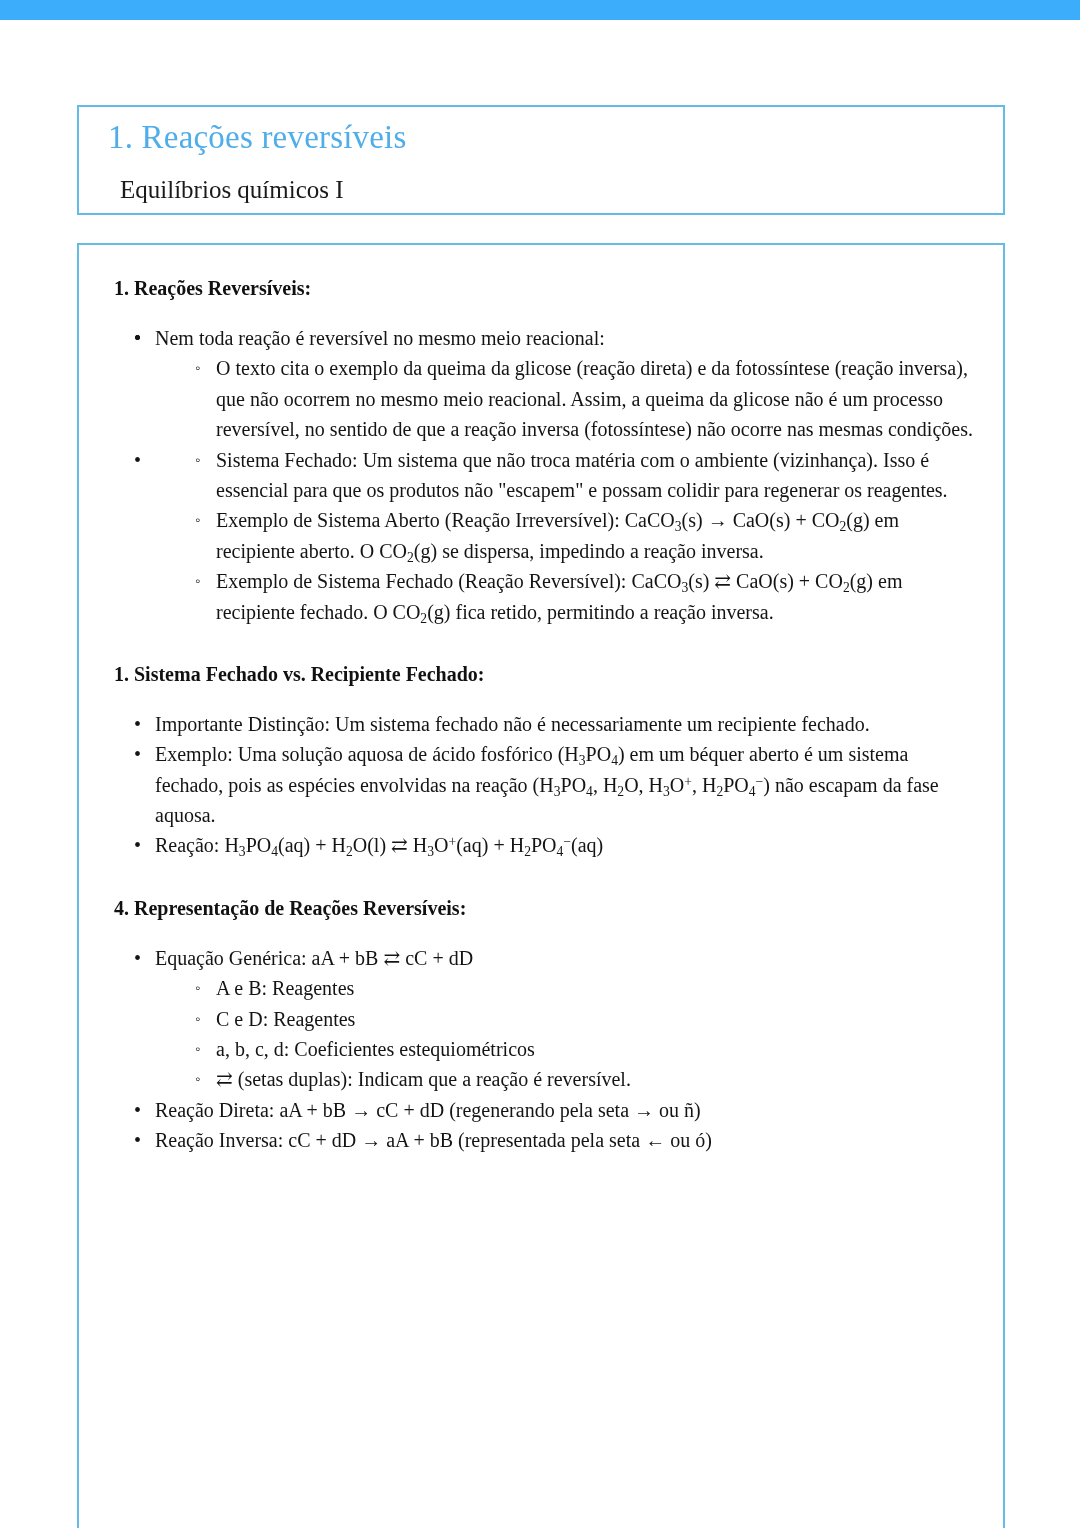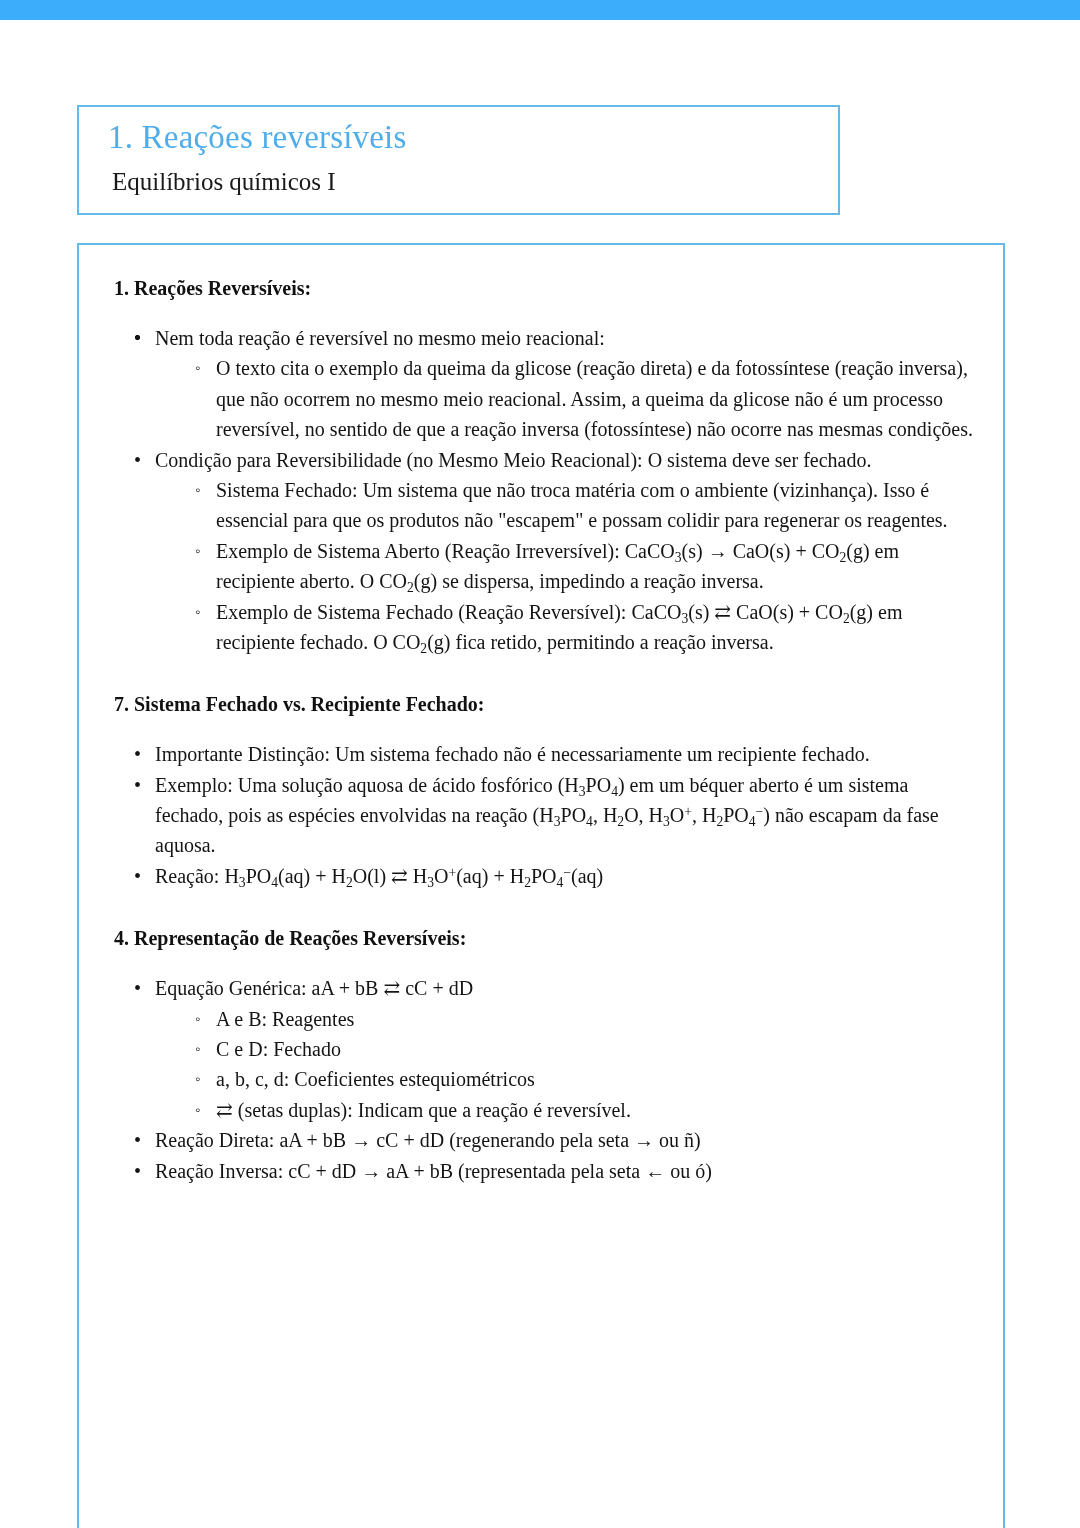--- a/index.html
+++ b/index.html
@@ -23,42 +23,42 @@
     width: 1080px;
     height: 20px;
     background: #3badfb;
   }
 
   
   #header-card {
     position: absolute;
     left: 77px;
     top: 105px;
-    width: 763px;
+    width: 928px;
     height: 110px;
     box-sizing: border-box;
     border: 2px solid #64bbe8;
     background: #ffffff;
   }
   #doc-title {
     position: absolute;
     left: 29px;
     top: 12px;
     margin: 0;
     font-size: 33px;
     font-weight: normal;
     letter-spacing: 0.2px;
     color: #4fadea;
     white-space: nowrap;
   }
   #doc-subtitle {
     position: absolute;
     left: 29px;
     top: 57px;
-    margin: 4px;
+    margin: 12px;
     font-size: 25px;
     font-weight: normal;
     color: #1a1a1a;
     white-space: nowrap;
   }
 
   
   #content-card {
     position: absolute;
     left: 77px;
@@ -140,41 +140,41 @@
 <div id="content-card">
   <div id="sections-root">
       <div class="section-block">
         <div class="section-heading">1. Reações Reversíveis:</div>
         <ul class="lvl1">
           <li class="item"><span class="marker">•</span></li>
           <li class="item"><span class="marker">•</span></li>
           <li class="item"><span class="marker">•</span><span>Nem toda reação é reversível no mesmo meio reacional:</span><ul class="lvl2">
               <li class="item"><span class="marker">◦</span><span>O texto cita o exemplo da queima da glicose (reação direta) e da fotossíntese (reação inversa), que não ocorrem no mesmo meio reacional. Assim, a queima da glicose não é um processo reversível, no sentido de que a reação inversa (fotossíntese) não ocorre nas mesmas condições.</span></li>
             </ul></li>
-          <li class="item"><span class="marker">•</span><span>Condição para Reversibilidade (no Mesmo Meio Reacional): O sistema deve ser fechado.</span><ul class="lvl2">
+          <li class="item"><span class="marker">•</span><ul class="lvl2">
               <li class="item"><span class="marker">◦</span><span>Sistema Fechado: Um sistema que não troca matéria com o ambiente (vizinhança). Isso é essencial para que os produtos não "escapem" e possam colidir para regenerar os reagentes.</span></li>
               <li class="item"><span class="marker">◦</span><span>Exemplo de Sistema Aberto (Reação Irreversível): CaCO<sub>3</sub>(s) → CaO(s) + CO<sub>2</sub>(g) em recipiente aberto. O CO<sub>2</sub>(g) se dispersa, impedindo a reação inversa.</span></li>
               <li class="item"><span class="marker">◦</span><span>Exemplo de Sistema Fechado (Reação Reversível): CaCO<sub>3</sub>(s) ⇄ CaO(s) + CO<sub>2</sub>(g) em recipiente fechado. O CO<sub>2</sub>(g) fica retido, permitindo a reação inversa.</span></li>
             </ul></li>
         </ul>
       </div>
       <div class="section-block">
-        <div class="section-heading">7. Sistema Fechado vs. Recipiente Fechado:</div>
+        <div class="section-heading">1. Sistema Fechado vs. Recipiente Fechado:</div>
         <ul class="lvl1">
           <li class="item"><span class="marker">•</span><span>Importante Distinção: Um sistema fechado não é necessariamente um recipiente fechado.</span></li>
           <li class="item"><span class="marker">•</span><span>Exemplo: Uma solução aquosa de ácido fosfórico (H<sub>3</sub>PO<sub>4</sub>) em um béquer aberto é um sistema fechado, pois as espécies envolvidas na reação (H<sub>3</sub>PO<sub>4</sub>, H<sub>2</sub>O, H<sub>3</sub>O<sup>+</sup>, H<sub>2</sub>PO<sub>4</sub><sup>−</sup>) não escapam da fase aquosa.</span></li>
           <li class="item"><span class="marker">•</span><span>Reação: H<sub>3</sub>PO<sub>4</sub>(aq) + H<sub>2</sub>O(l) ⇄ H<sub>3</sub>O<sup>+</sup>(aq) + H<sub>2</sub>PO<sub>4</sub><sup>−</sup>(aq)</span></li>
         </ul>
       </div>
       <div class="section-block">
         <div class="section-heading">4. Representação de Reações Reversíveis:</div>
         <ul class="lvl1">
           <li class="item"><span class="marker">•</span><span>Equação Genérica: aA + bB ⇄ cC + dD</span><ul class="lvl2">
               <li class="item"><span class="marker">◦</span><span>A e B: Reagentes</span></li>
-              <li class="item"><span class="marker">◦</span><span>C e D: Fechado</span></li>
+              <li class="item"><span class="marker">◦</span><span>C e D: Reagentes</span></li>
               <li class="item"><span class="marker">◦</span><span>a, b, c, d: Coeficientes estequiométricos</span></li>
               <li class="item"><span class="marker">◦</span><span>⇄ (setas duplas): Indicam que a reação é reversível.</span></li>
             </ul></li>
           <li class="item"><span class="marker">•</span><span>Reação Direta: aA + bB → cC + dD (regenerando pela seta → ou ñ)</span></li>
           <li class="item"><span class="marker">•</span><span>Reação Inversa: cC + dD → aA + bB (representada pela seta ← ou ó)</span></li>
         </ul>
       </div>
     </div>
 </div>
 

